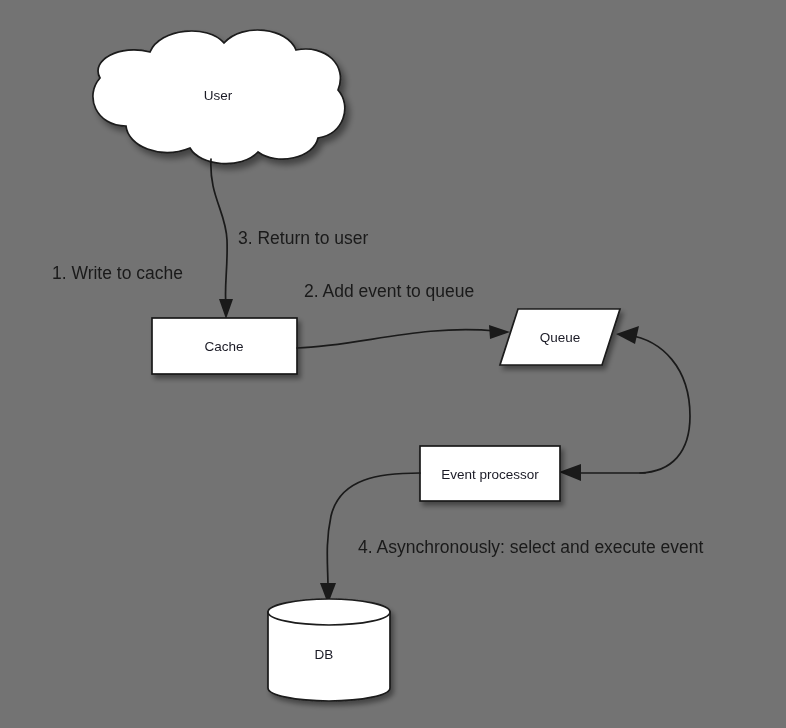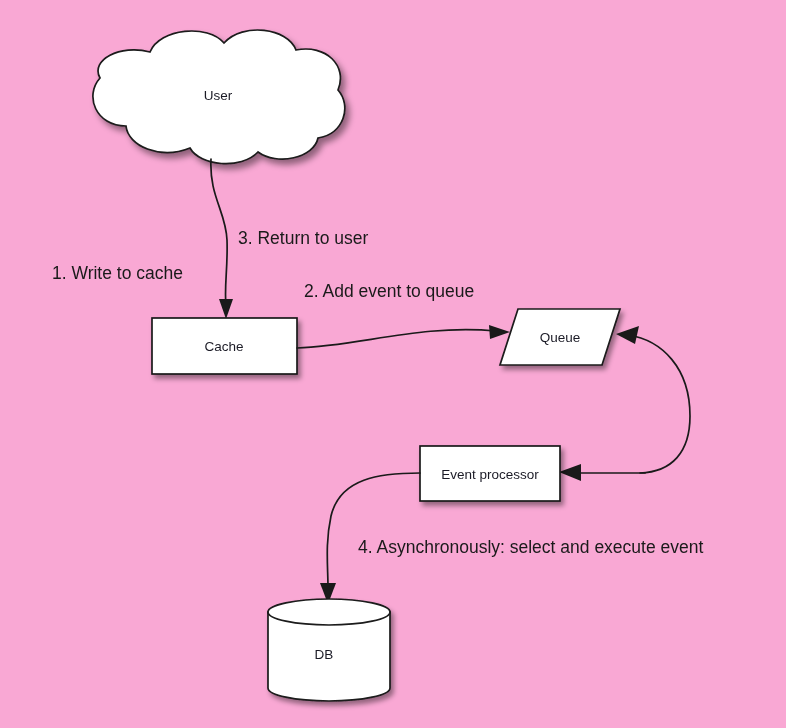--- a/index.html
+++ b/index.html
@@ -4,21 +4,21 @@
 <style>
   html, body {
     margin: 0;
     padding: 0;
     background: #ffffff;
   }
   #canvas {
     position: relative;
     width: 786px;
     height: 728px;
-    background: #f9a8d4;
+    background: #737373;
     overflow: hidden;
     font-family: "Liberation Sans", sans-serif;
   }
   #diagram-svg {
     position: absolute;
     left: 0;
     top: 0;
     width: 786px;
     height: 728px;
   }

